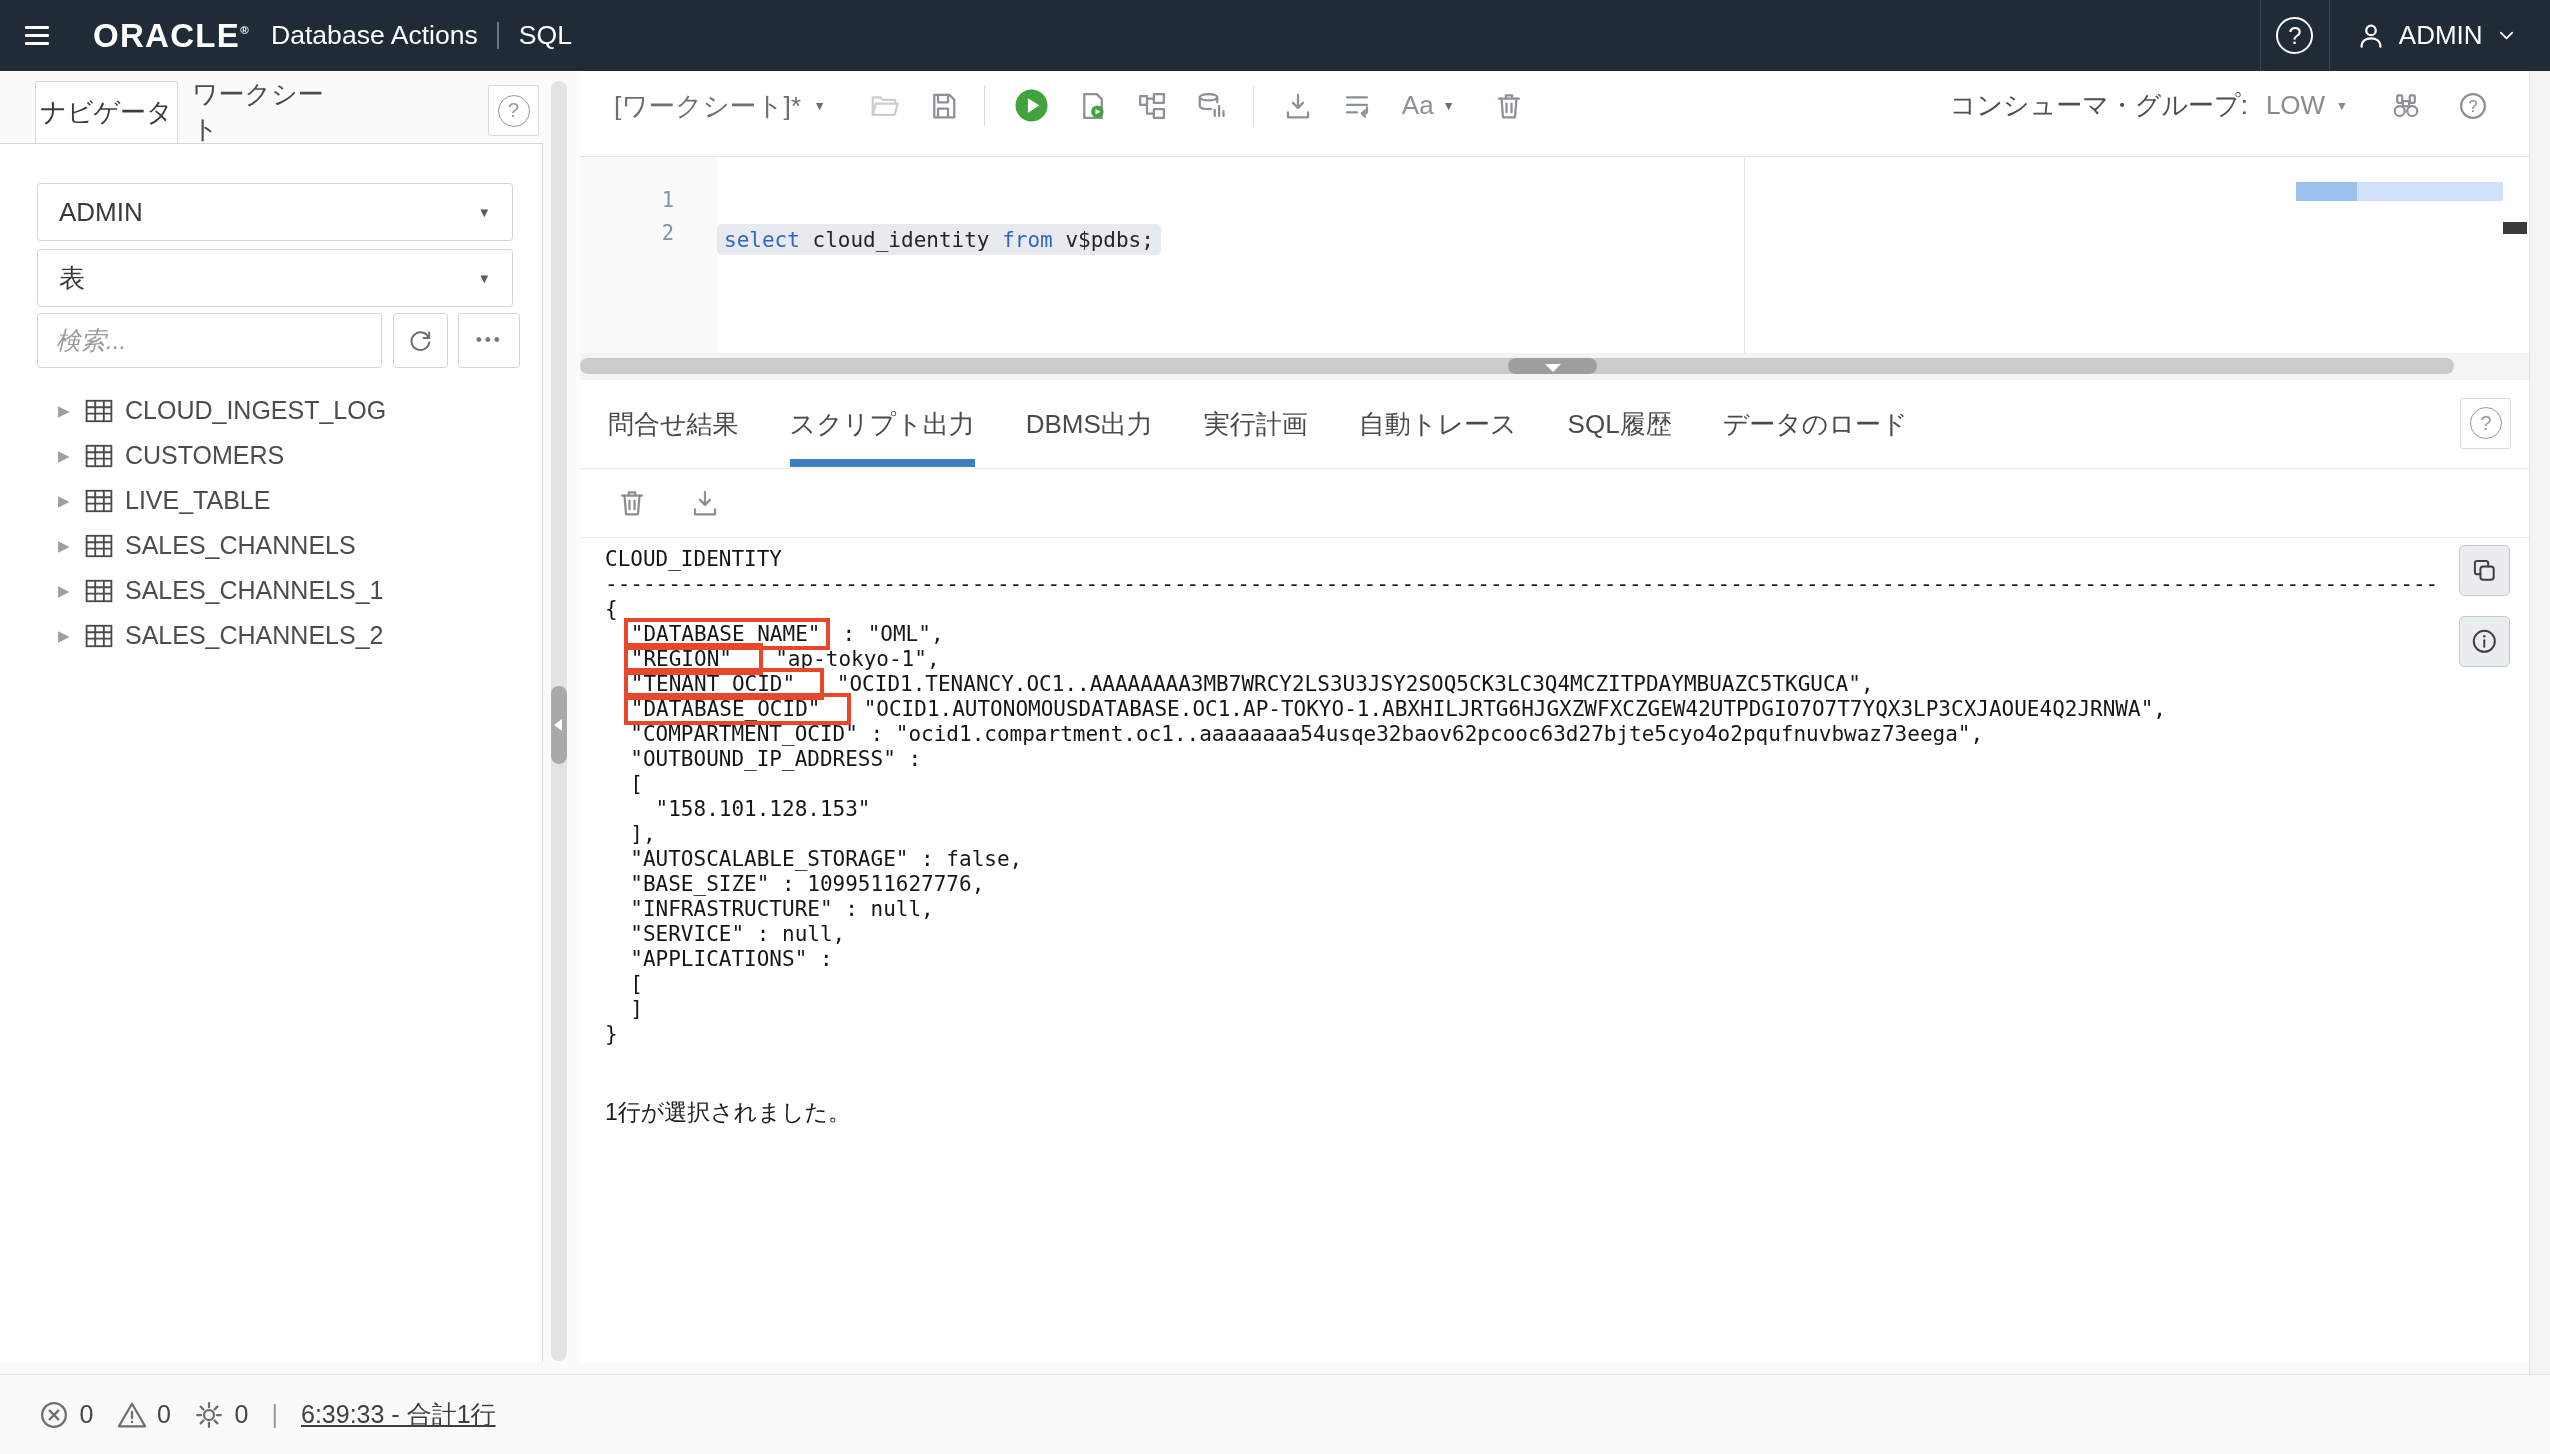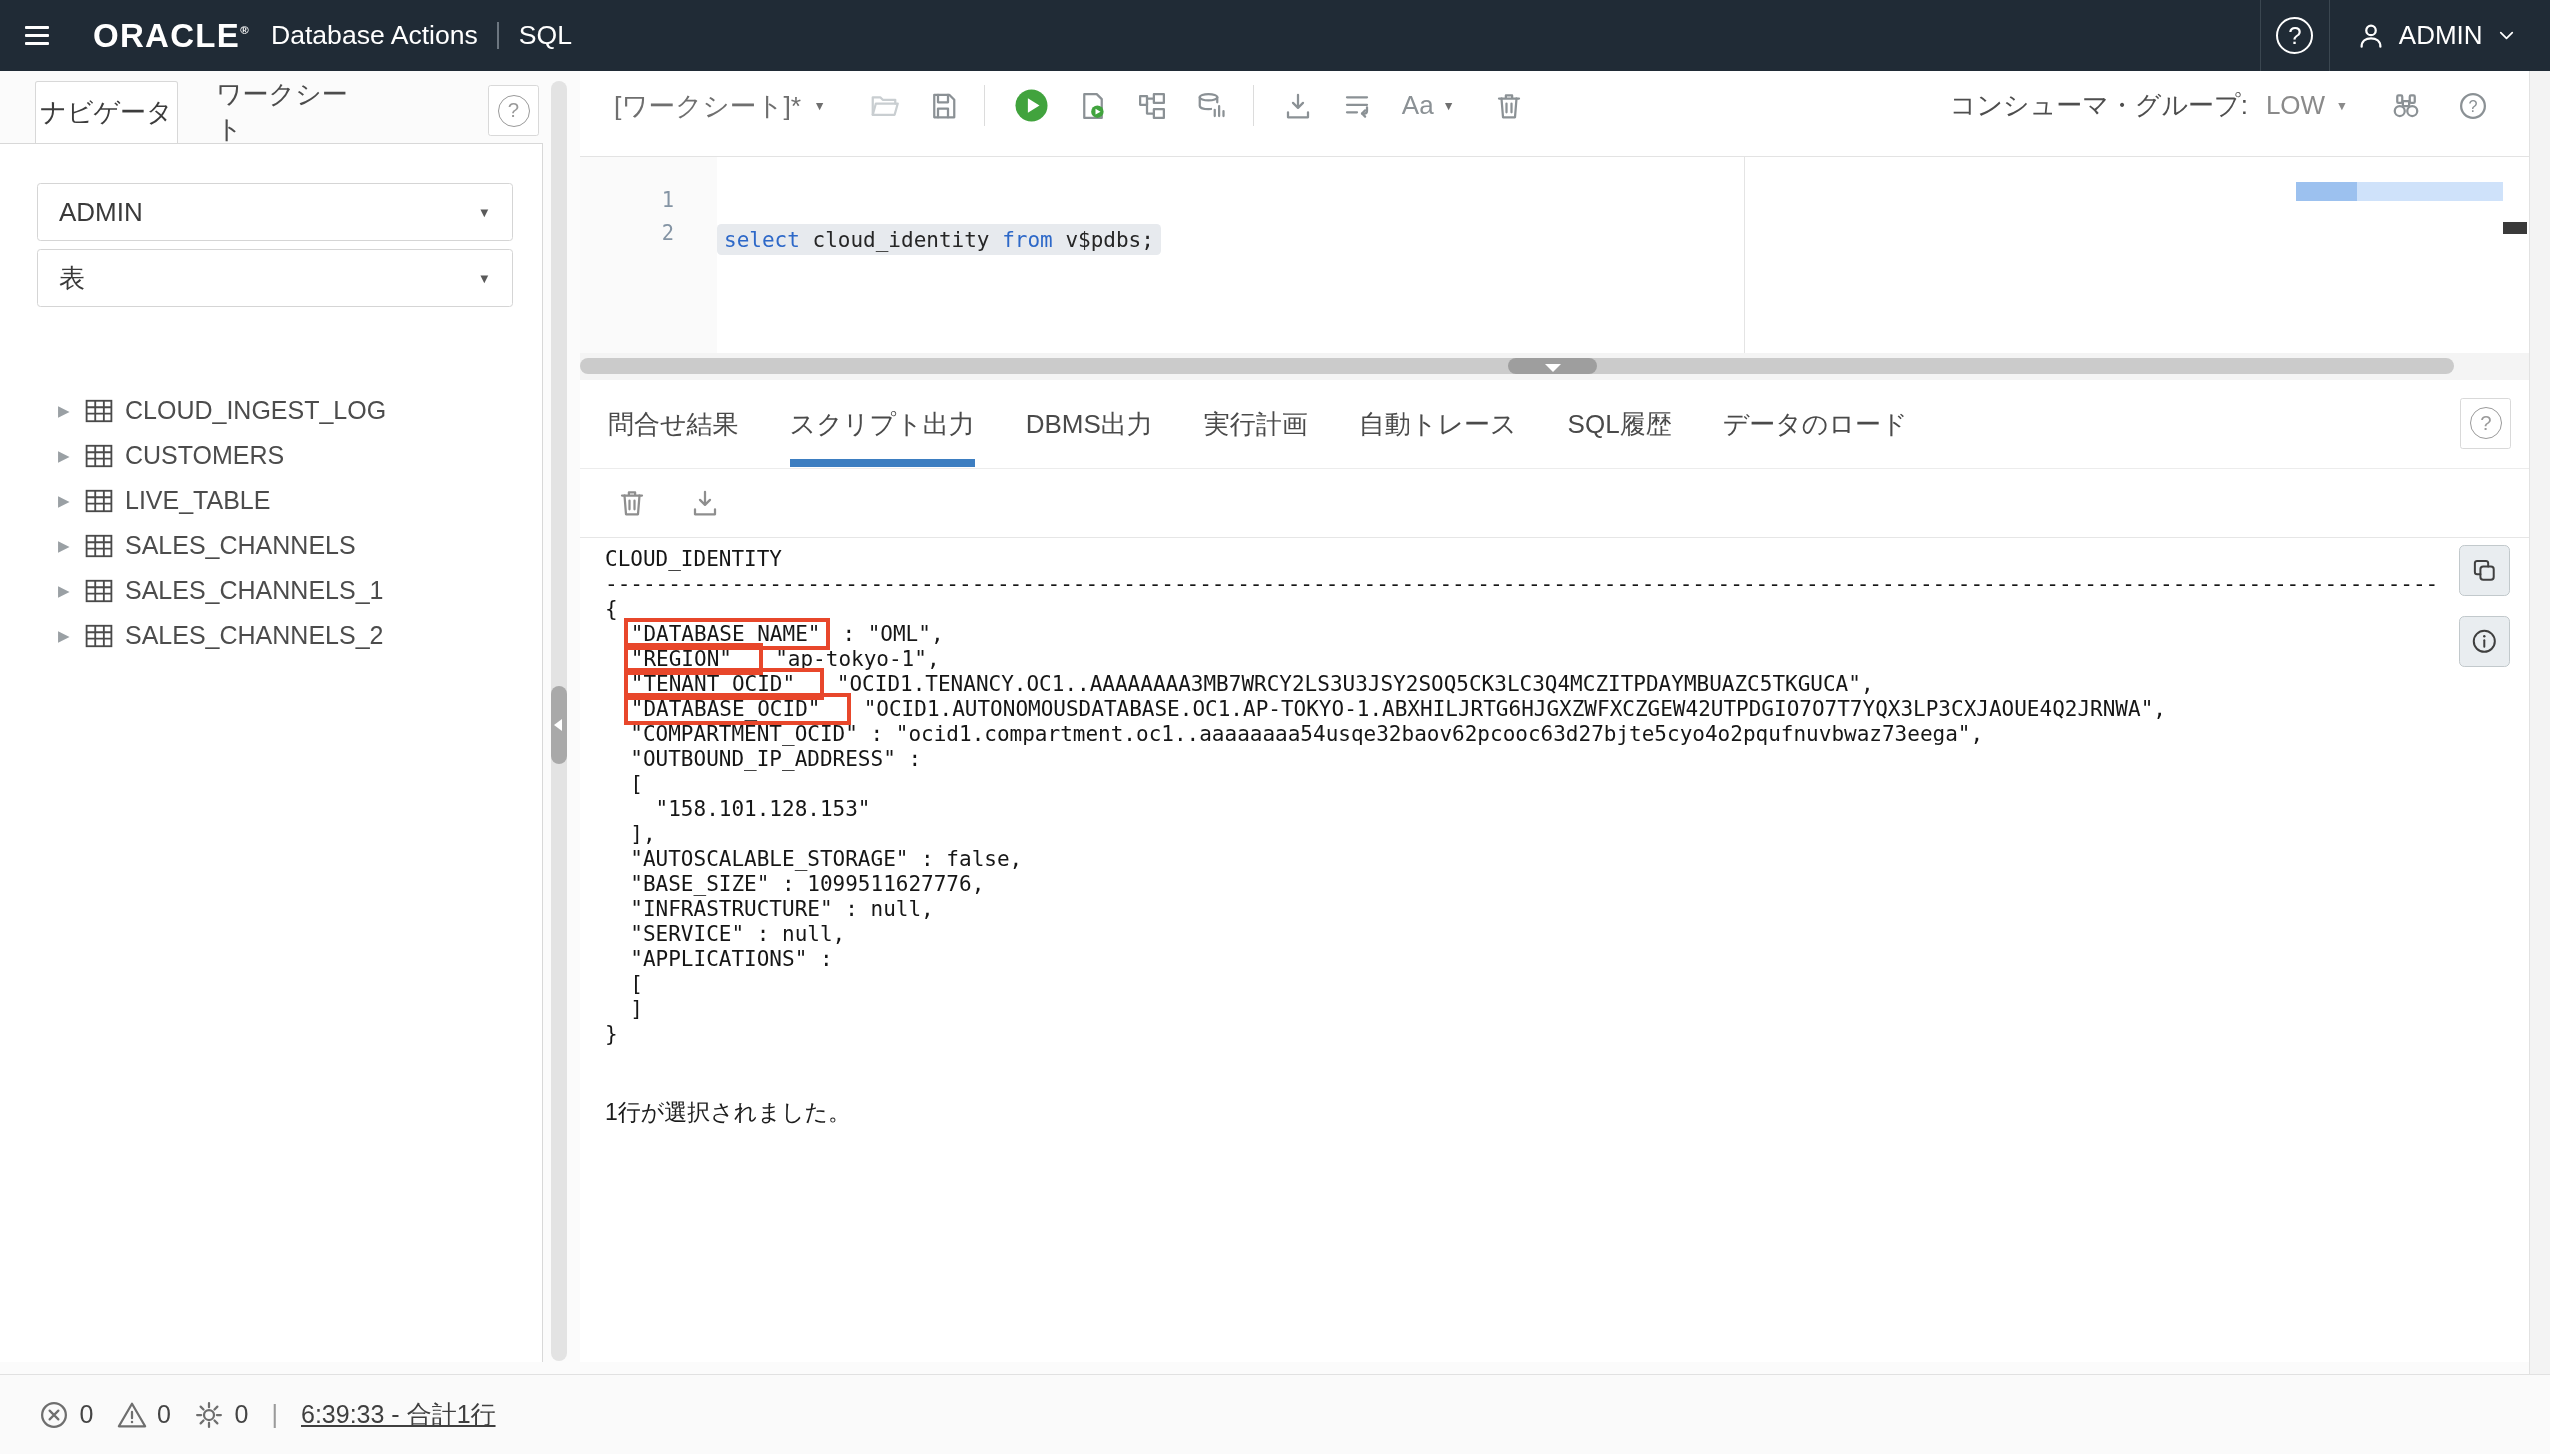--- a/index.html
+++ b/index.html
@@ -26,21 +26,21 @@
   .icon { display:inline-flex; align-items:center; justify-content:center; }
   .icon svg { width:100%; height:100%; display:block; }
   .i40 { width:35px; height:35px; } .i34 { width:30px; height:30px; } .i30 { width:26.6px; height:26.6px; }
   .i26 { width:23px; height:23px; }
 
   
   .side-tab { position:absolute; top:81px; height:62px; display:flex; align-items:center; justify-content:center;
               font-size:26px; color:#4c4c4c; cursor:pointer; }
   .side-tab.active { left:35px; width:143px; background:#fff; border:0.9px solid #d8d8d8; border-bottom:none;
                      border-radius:2.7px 2.7px 0 0; z-index:3; color:#3c3c3c; }
-  .side-tab.inactive { left:216px; width:147px; }
+  .side-tab.inactive { left:192px; width:147px; }
   .side-help { position:absolute; left:488px; top:85px; width:51px; height:51px; background:#fff; border:0.9px solid #d9d9d9;
                border-radius:2.7px; display:flex; align-items:center; justify-content:center; cursor:pointer; }
   .qcircle-gray { width:32px; height:32px; border:1.8px solid #9a9a9a; border-radius:50%; display:flex; align-items:center;
                   justify-content:center; font-size:20.4px; color:#9a9a9a; }
   .side-panel { position:absolute; left:0; top:143px; width:543px; height:1219px; background:#fff;
                 border-top:0.9px solid #d8d8d8; border-right:0.9px solid #d8d8d8; z-index:2; }
   .select { position:absolute; left:37px; width:476px; height:58px; border:0.9px solid #d5d5d5; border-radius:3.5px; background:#fff;
             display:flex; align-items:center; padding:0 21px; font-size:26px; color:#3a3a3a; cursor:pointer; }
   .select .caret { margin-left:auto; font-size:13.3px; color:#5a5a5a; }
   .sel-schema { top:39px; } .sel-type { top:105px; }
@@ -180,20 +180,32 @@
 
   <aside class="side-panel">
     <div class="select sel-schema">
       <span>ADMIN</span>
       <span class="caret">▼</span>
     </div>
     <div class="select sel-type">
       <span>表</span>
       <span class="caret">▼</span>
     </div>
+    <div class="search-row">
+      <input class="search-input" placeholder="検索..." style="">
+      <div class="sq-btn">
+        <span class="icon i30">
+            <svg viewBox="0 0 24 24" fill="none" stroke="currentColor" stroke-width="1.8" stroke-linecap="round" stroke-linejoin="round">
+              <path d="M20 5v5h-5"></path>
+              <path d="M19.6 10A8 8 0 1 0 20 14"></path>
+            </svg>
+          </span>
+      </div>
+      <div class="sq-btn more">•••</div>
+    </div>
     <div class="tree">
         <div class="tree-row">
           <span class="tree-caret">▶</span>
           <span class="tree-icon"><svg viewBox="0 0 26 22" fill="none" stroke="currentColor" stroke-width="1.7">
               <rect x="1.5" y="1.5" width="23" height="19"></rect>
               <path d="M1.5 7.5h23M1.5 13.5h23M9.5 1.5v19M17.5 1.5v19"></path>
             </svg></span>
           <span class="tree-label">CLOUD_INGEST_LOG</span>
         </div>
         <div class="tree-row">

